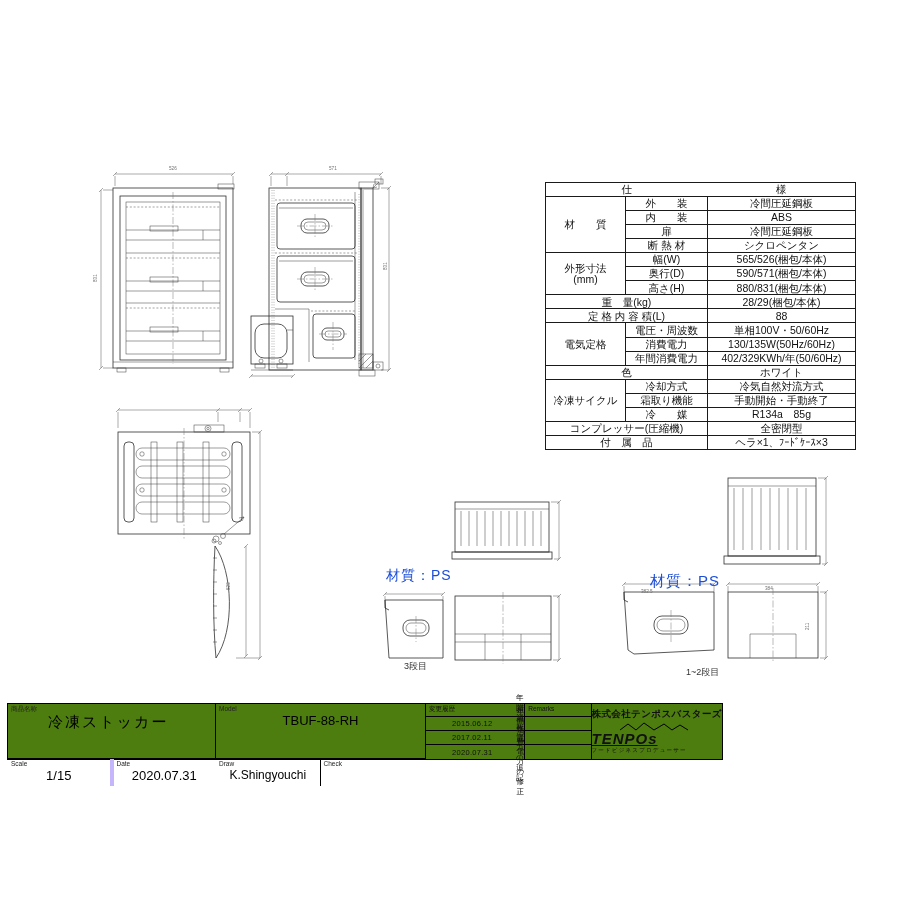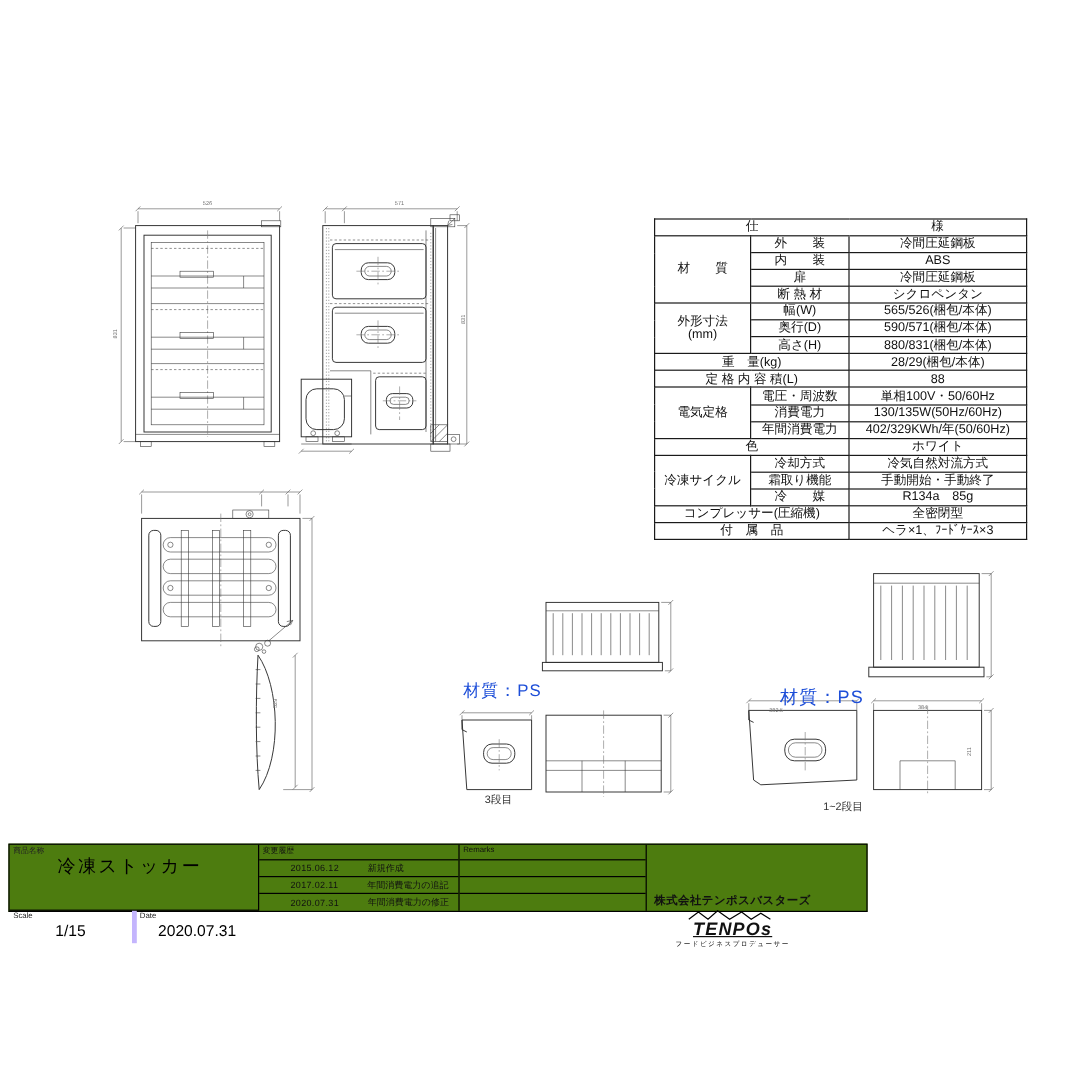--- a/index.html
+++ b/index.html
@@ -46,21 +46,21 @@
   .cell{position:relative;box-sizing:border-box;height:100%;}
   .cell .lbl{position:absolute;left:3px;top:1px;font-size:6.5px;color:#222;}
   .cell .val{position:absolute;left:0;right:0;top:9px;text-align:center;font-size:13px;color:#000;}
   .big{font-size:15px !important;letter-spacing:2px;text-align:left !important;padding-left:40px;}
   .hist-h{height:13px;border-bottom:1px solid #000;box-sizing:border-box;font-size:6.5px;padding:1px 0 0 3px;}
   .hrow{height:14px;box-sizing:border-box;border-bottom:1px solid #000;font-size:7.5px;
         display:flex;align-items:center;color:#111;}
   .hrow:last-child{border-bottom:none;}
   .h-date{margin-left:26px;letter-spacing:.3px;}
   .h-note{margin-left:24px;}
-  .logo-col{text-align:center;margin-top:36px;}
+  .logo-col{text-align:left;}
   .company{font-size:9.5px;font-weight:bold;margin-top:4px;letter-spacing:.4px;white-space:nowrap;}
   .tenpos{font-weight:900;font-style:italic;font-size:15px;letter-spacing:1px;line-height:1;margin-top:1px;text-decoration:underline;}
   .tagline{font-size:5.5px;letter-spacing:1.2px;margin-top:1px;}
 </style>
 </head>
 <body>
 
 <svg style="left:93px;top:164px" width="152" height="214" viewBox="0 0 152 214">
   <g>
     <path class="dimln" d="M22,10 H140 M22,12 V22 M140,12 V20 M20,12 L24,8 M138,12 L142,8"></path>
@@ -352,20 +352,35 @@
         <span class="lbl">Scale</span>
         <span class="val">1/15</span>
       </div>
       <div class="cell" style="width:102px">
         <span class="lbl">Date</span>
         <span class="val">2020.07.31</span>
       </div>
     </div>
   </div>
 
+  <div class="tb-col" style="width:210px">
+    <div class="tb-row1 cell">
+      <span class="lbl">Model</span>
+      <span class="val">TBUF-88-RH</span>
+    </div>
+    <div class="tb-row2">
+      <div class="cell" style="width:105px;border-right:1px solid #000">
+        <span class="lbl">Draw</span>
+        <span class="val" style="font-size:12px">K.Shingyouchi</span>
+      </div>
+      <div class="cell" style="width:105px">
+        <span class="lbl">Check</span>
+      </div>
+    </div>
+  </div>
 
   <div class="tb-col" style="width:167px">
     <div class="hist-h">変更履歴</div>
     <div class="hrow">
       <span class="h-date">2015.06.12</span>
       <span class="h-note">新規作成</span>
     </div>
     <div class="hrow">
       <span class="h-date">2017.02.11</span>
       <span class="h-note">年間消費電力の追記</span>

